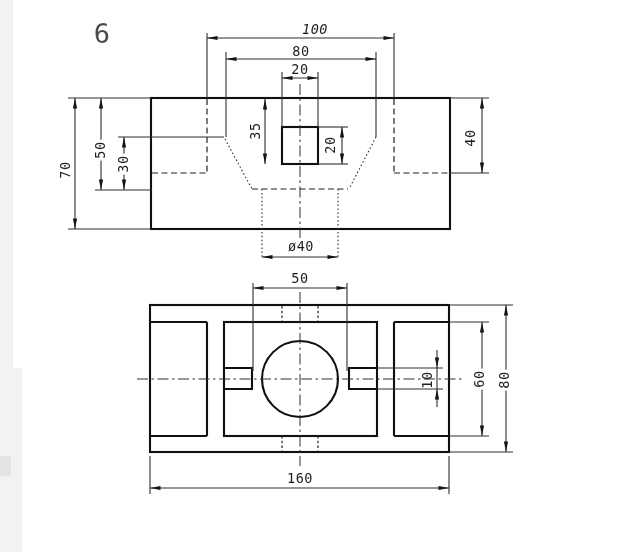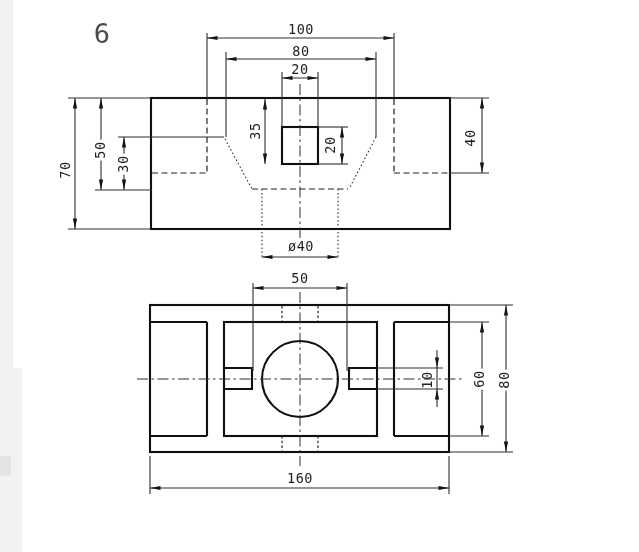--- a/index.html
+++ b/index.html
@@ -153,21 +153,21 @@
         <polygon points="482,436 479.9,425.5 484.1,425.5"></polygon>
         <polygon points="506,305 503.9,315.5 508.1,315.5"></polygon>
         <polygon points="506,452 503.9,441.5 508.1,441.5"></polygon>
         <polygon points="437,368 434.9,357.5 439.1,357.5"></polygon>
         <polygon points="437,389 434.9,399.5 439.1,399.5"></polygon>
       </g>
   </svg>
 
   <div class="sheetnum" style="left:102px;top:33px;">6</div>
 
-  <div class="dim" style="left:301px;top:30px;">100</div>
+  <div class="dim" style="left:315px;top:30px;font-style:italic;">100</div>
   <div class="dim" style="left:301px;top:52px;">80</div>
   <div class="dim" style="left:300px;top:70px;">20</div>
   <div class="dim v" style="left:66px;top:170px;">70</div>
   <div class="dim v gap" style="left:101px;top:150px;">50</div>
   <div class="dim v gap" style="left:124px;top:164px;">30</div>
   <div class="dim v" style="left:256px;top:131px;">35</div>
   <div class="dim v" style="left:331px;top:145px;">20</div>
   <div class="dim v" style="left:471px;top:138px;">40</div>
   <div class="dim" style="left:301px;top:247px;">ø40</div>
 

